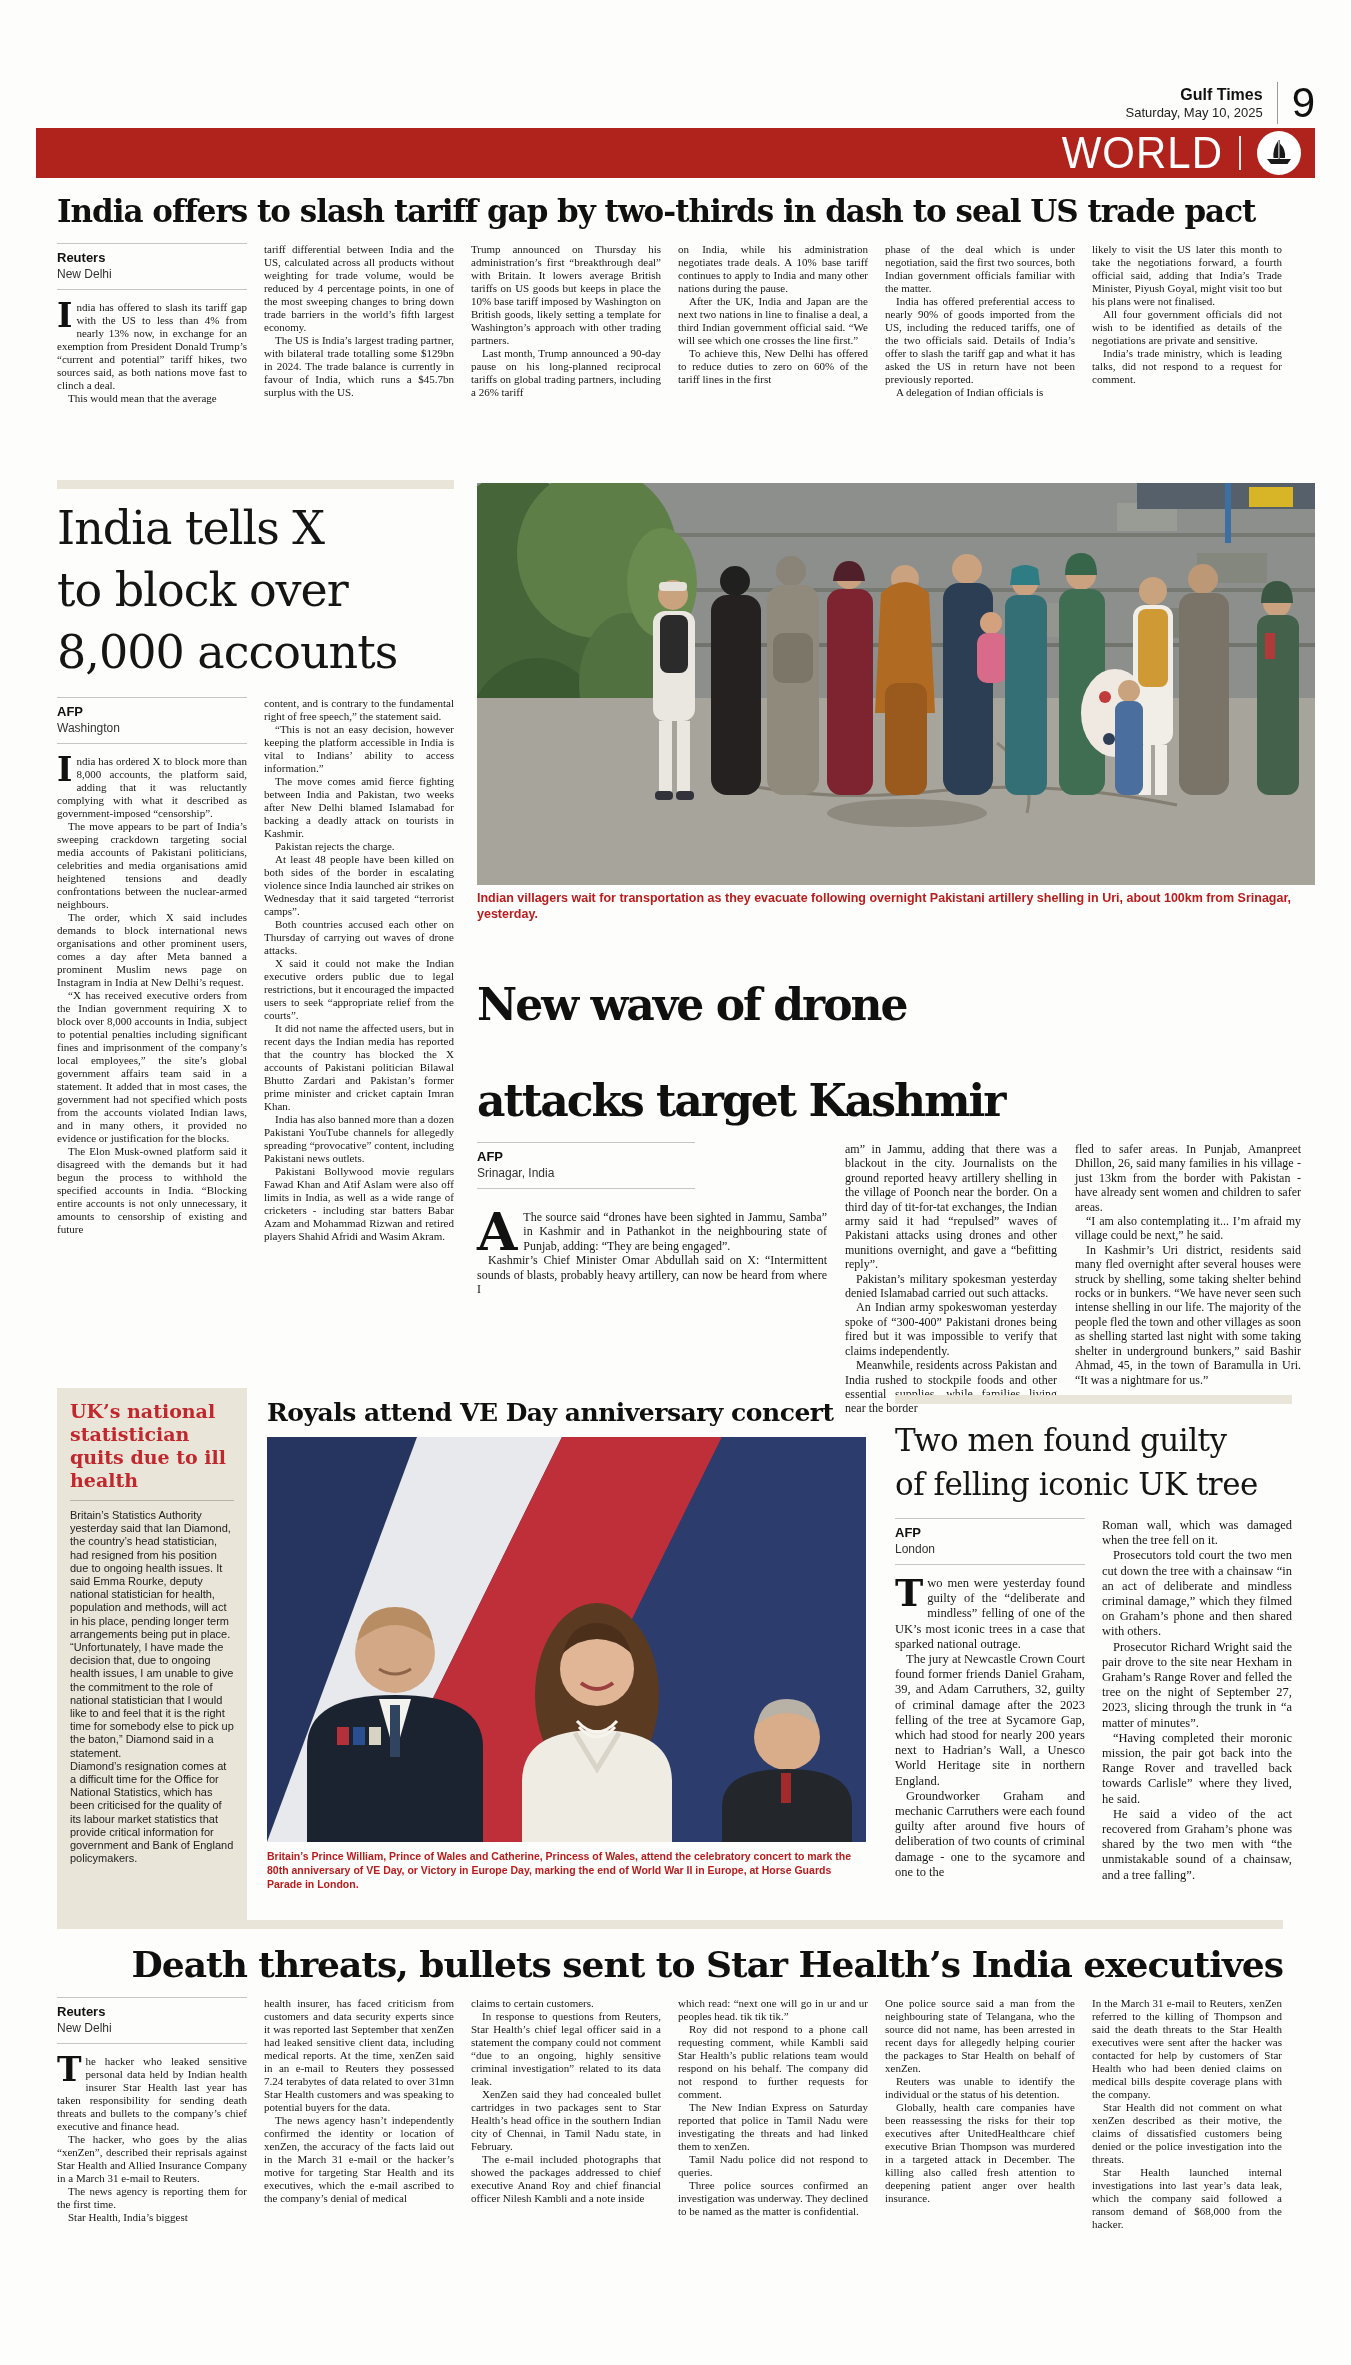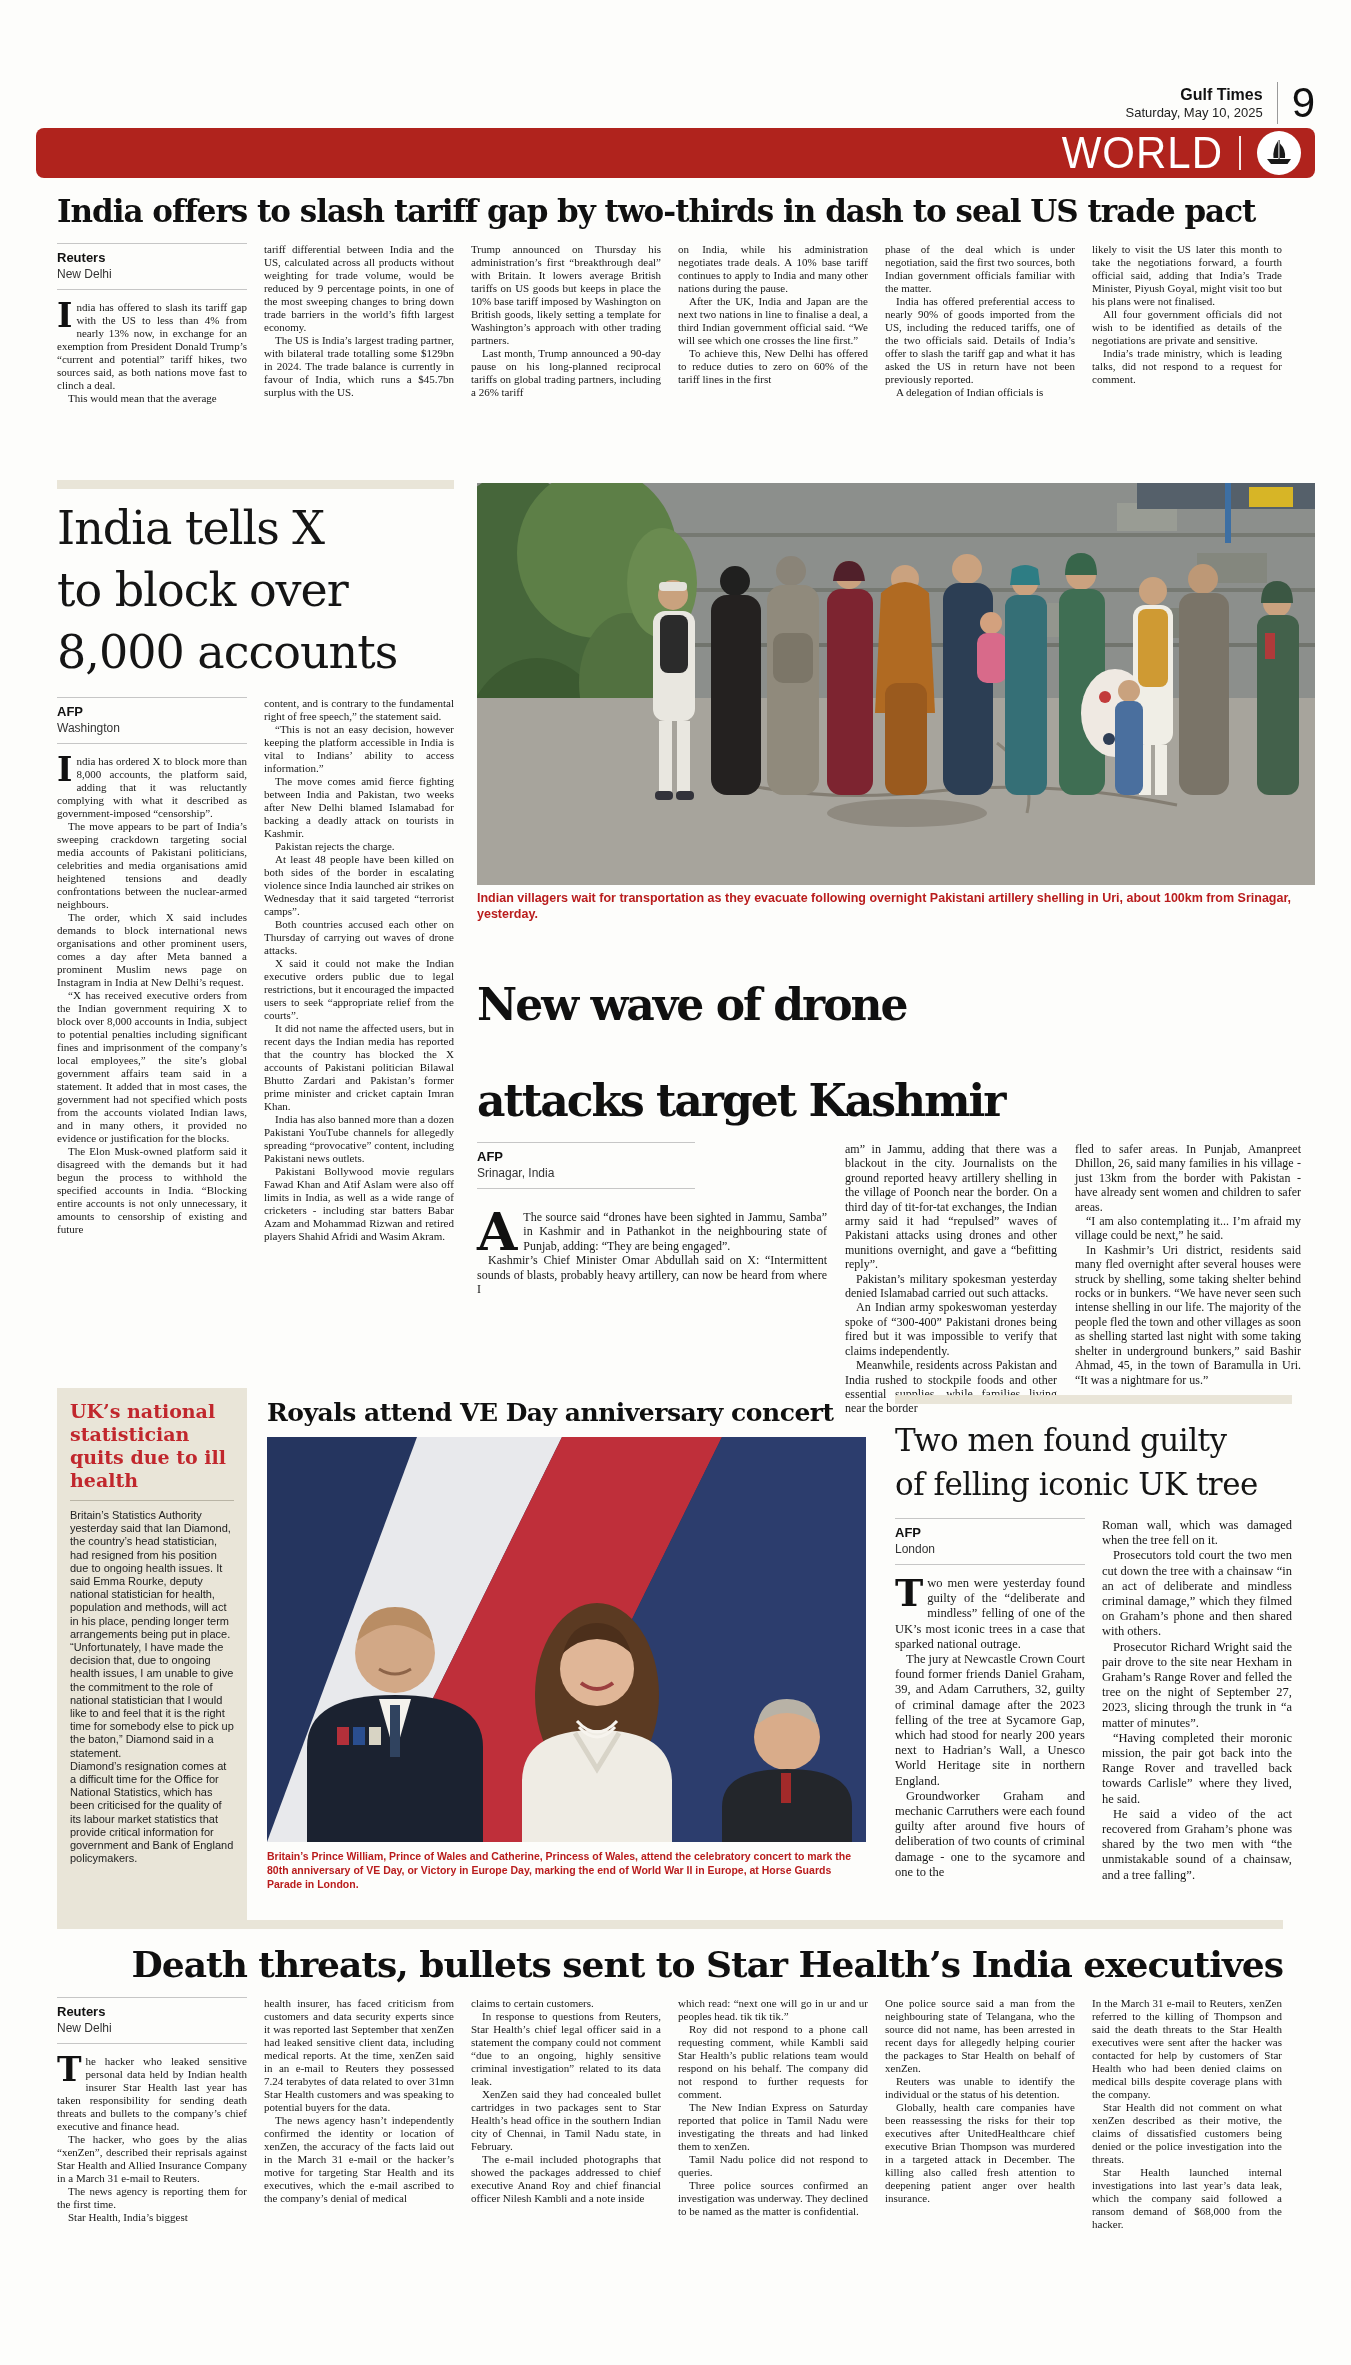--- a/index.html
+++ b/index.html
@@ -8,21 +8,21 @@
   .abs{position:absolute;}
   
   #masthead{top:82px;right:36px;display:flex;align-items:center;gap:14px;}
   .mast-text{text-align:right;}
   .mast-paper{font-family:"Liberation Sans",sans-serif;font-weight:bold;font-size:16px;color:#111;}
   .mast-date{font-family:"Liberation Sans",sans-serif;font-size:13px;color:#222;margin-top:1px;}
   .mast-rule{width:1px;height:42px;background:#9a9a9a;}
   .mast-page{font-family:"Liberation Sans",sans-serif;font-size:42px;font-weight:400;color:#111;line-height:42px;}
   
   #banner{top:128px;left:36px;width:1279px;height:50px;background:#b0231d;
-          display:flex;align-items:center;justify-content:flex-end;gap:16px;padding-right:14px;box-sizing:border-box;border-radius:8px;}
+          display:flex;align-items:center;justify-content:flex-end;gap:16px;padding-right:14px;box-sizing:border-box;}
   .world{font-family:"Liberation Sans",sans-serif;font-size:42px;color:#fff;letter-spacing:1px;line-height:42px;transform:scaleY(1.05);}
   .banner-sep{width:2px;height:34px;background:#fff;opacity:.9;}
   .emblem{width:44px;height:44px;border-radius:50%;background:#fff;display:flex;align-items:center;justify-content:center;}
   
   .slab{font-family:"DejaVu Serif",serif;font-weight:bold;color:#101010;}
   .serif-hl{font-family:"DejaVu Serif",serif;font-weight:normal;color:#151515;}
   .pre{white-space:pre-line;}
   .byline{border-top:1px solid #c6c6c6;border-bottom:1px solid #c6c6c6;padding:6px 0 8px 0;margin-bottom:11px;}
   .agency{font-family:"Liberation Sans",sans-serif;font-weight:bold;font-size:13px;color:#111;}
   .place{font-family:"Liberation Sans",sans-serif;font-size:12px;color:#333;margin-top:2px;}
@@ -102,21 +102,21 @@
       <div class="bodytext">
         <span class="dropcap">I</span>
         <div>
             <p>ndia has offered to slash its tariff gap with the US to less than 4% from nearly 13% now, in exchange for an exemption from President Donald Trump’s “current and potential” tariff hikes, two sources said, as both nations move fast to clinch a deal.</p>
             <p>This would mean that the average</p>
           </div>
       </div>
     </div>
     <div class="col bodytext">
         <div>
-          <p>tariff differential between India and the US, calculated across all products without weighting for trade volume, would be reduced by 9 percentage points, in one of the most sweeping changes to bring down trade barriers in the world’s fifth largest economy.</p>
+          <p>tariff differential between India and the US, calculated across all products without weighting for trade volume, would be reduced by 4 percentage points, in one of the most sweeping changes to bring down trade barriers in the world’s fifth largest economy.</p>
           <p>The US is India’s largest trading partner, with bilateral trade totalling some $129bn in 2024. The trade balance is currently in favour of India, which runs a $45.7bn surplus with the US.</p>
         </div>
       </div>
     <div class="col bodytext">
         <div>
           <p>Trump announced on Thursday his administration’s first “breakthrough deal” with Britain. It lowers average British tariffs on US goods but keeps in place the 10% base tariff imposed by Washington on British goods, likely setting a template for Washington’s approach with other trading partners.</p>
           <p>Last month, Trump announced a 90-day pause on his long-planned reciprocal tariffs on global trading partners, including a 26% tariff</p>
         </div>
       </div>
     <div class="col bodytext">

